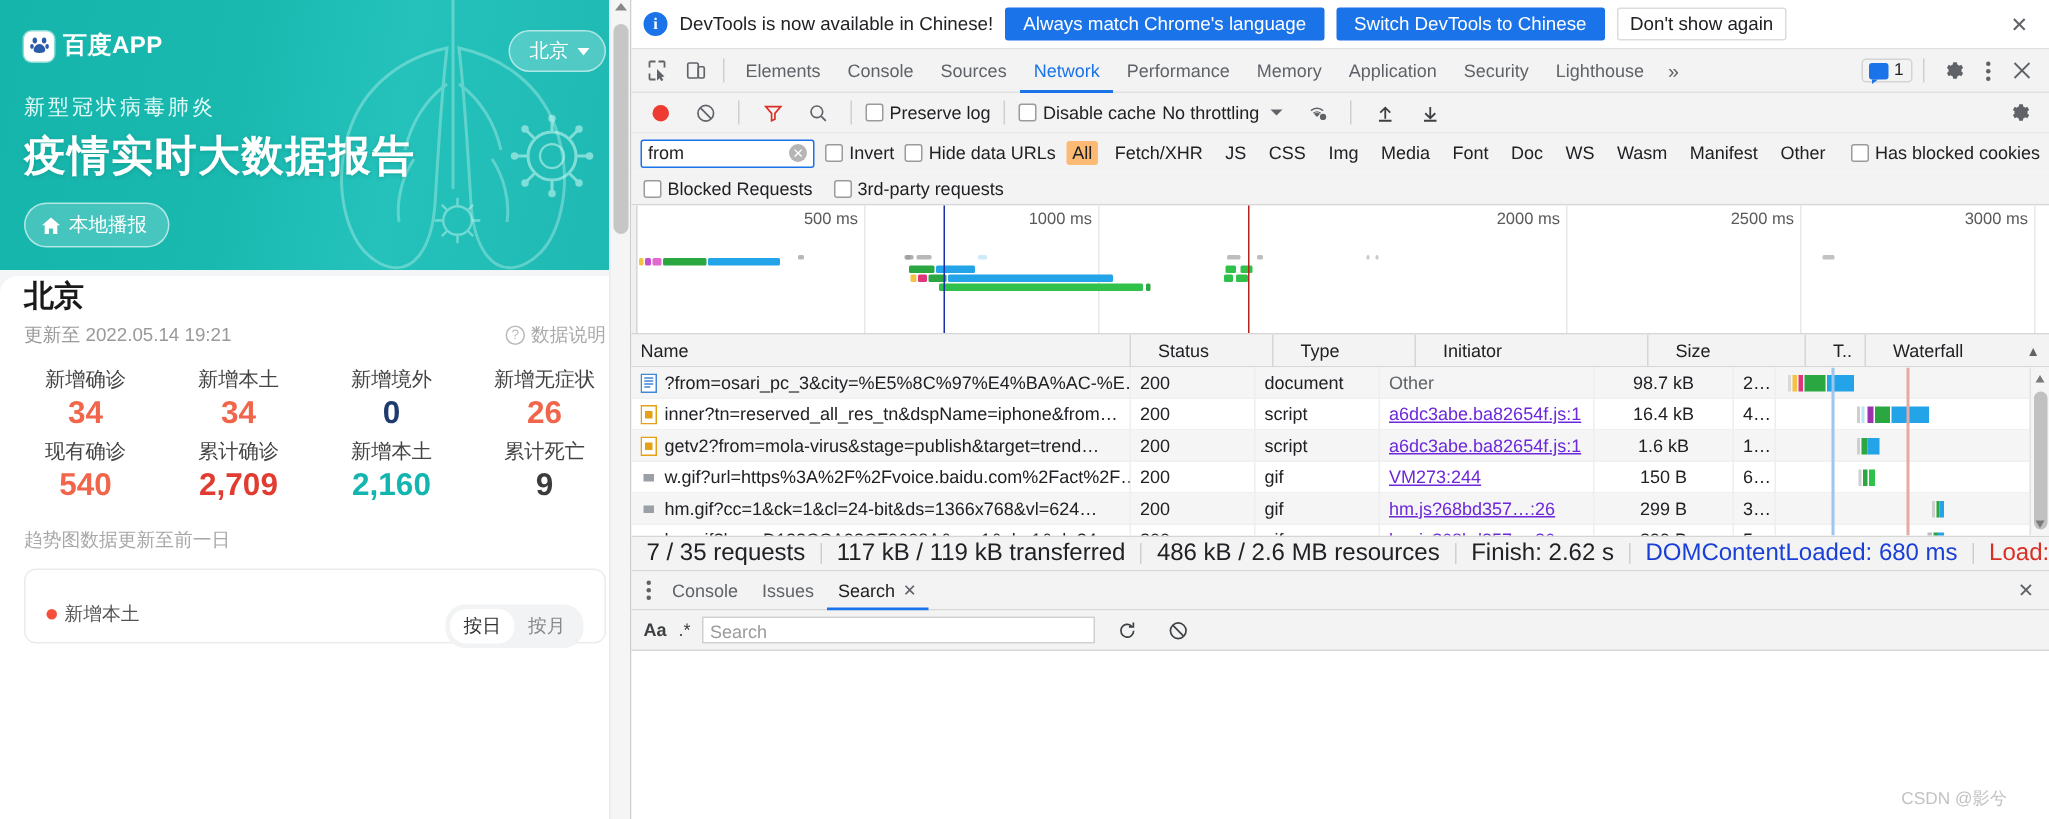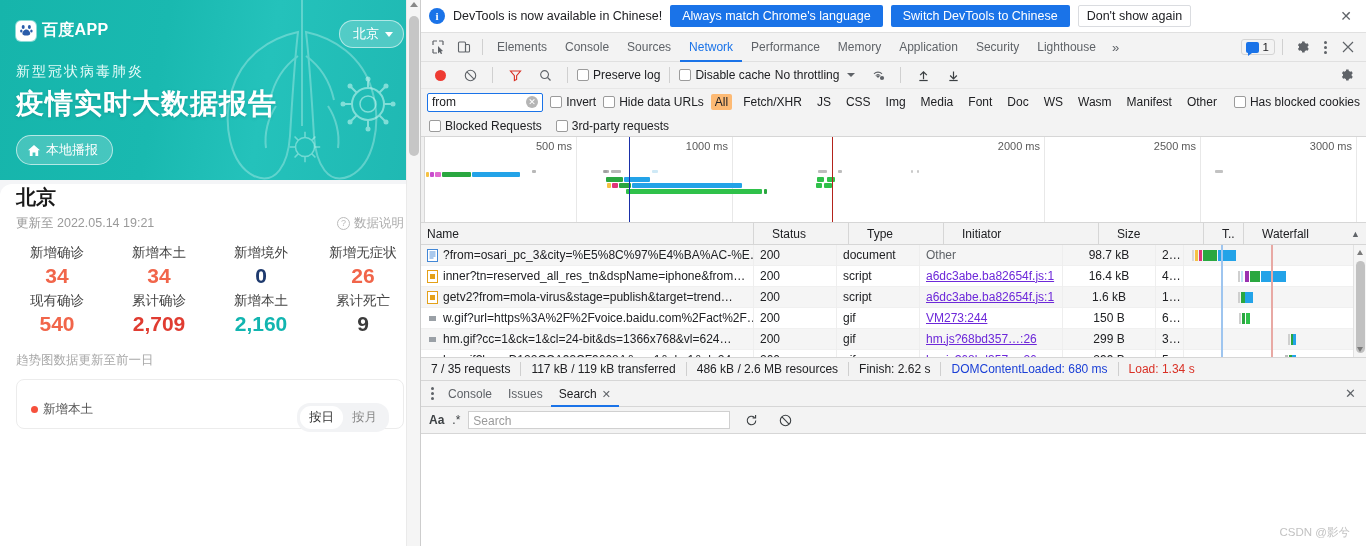--- a/index.html
+++ b/index.html
@@ -206,39 +206,39 @@
   .gc.name { display: flex; align-items: center; gap: 5px; }
   .ficon { width: 11px; height: 13px; flex: none; }
   .link { color: #6d28d9; text-decoration: underline; }
   .num { text-align: center; }
   .wfcell { position: relative; height: 21px; flex: 1; }
   .wbar { position: absolute; top: 5px; height: 11px; }
 
   .summary {
     height: 24px; display: flex; align-items: center; background: #f3f3f3;
     border-top: 1px solid #d6d6d6; border-bottom: 1px solid #d6d6d6; flex: none;
-    font-size: 12px; color: #202124;
+    font-size: 16px; color: #202124;
   }
   .sm { padding: 0 10px; border-right: 1px solid #cfcfcf; height: 14px; line-height: 14px; white-space: nowrap; }
   .sm:last-child { border-right: none; }
 
   .drawer-tabs {
     height: 26px; display: flex; align-items: center; background: #f3f3f3;
     border-bottom: 1px solid #d6d6d6; flex: none; padding-left: 4px;
   }
   .dktab { padding: 0 8px; height: 26px; line-height: 26px; font-size: 12px; color: #5f6368; display: flex; align-items: center; gap: 5px; }
   .dktab.active { color: #202124; box-shadow: inset 0 -2px 0 #1a73e8; }
 
   .searchbar { height: 27px; display: flex; align-items: center; gap: 8px; padding: 0 8px;
                background: #f3f3f3; border-bottom: 1px solid #d6d6d6; flex: none; }
   .sinput { width: 262px; height: 18px; background: #fff; border: 1px solid #d0d0d0;
             font-size: 12px; color: #9a9a9a; line-height: 18px; padding: 0 4px; }
   .drawer-body { flex: 1; background: #fff; position: relative; }
 
-  .watermark { position: absolute; right: 16px; bottom: 6px; font-size: 11.5px; color: #c2c2c2; }
+  .watermark { position: absolute; right: 28px; bottom: 6px; font-size: 11.5px; color: #c2c2c2; }
 
   .vscroll { width: 13px; background: #f5f5f5; border-left: 1px solid #e2e2e2; position: relative; }
   .vscroll .thumb { position: absolute; left: 2px; width: 9px; background: #c1c1c1; border-radius: 5px; }
   .vscroll .a-up, .vscroll .a-dn { position: absolute; left: 3px; width:0;height:0;
       border-left:3.5px solid transparent;border-right:3.5px solid transparent; }
   .vscroll .a-up { top: 5px; border-bottom: 5px solid #7a7a7a; }
   .vscroll .a-dn { bottom: 5px; border-top: 5px solid #7a7a7a; }
 </style>
 </head>
 <body>

